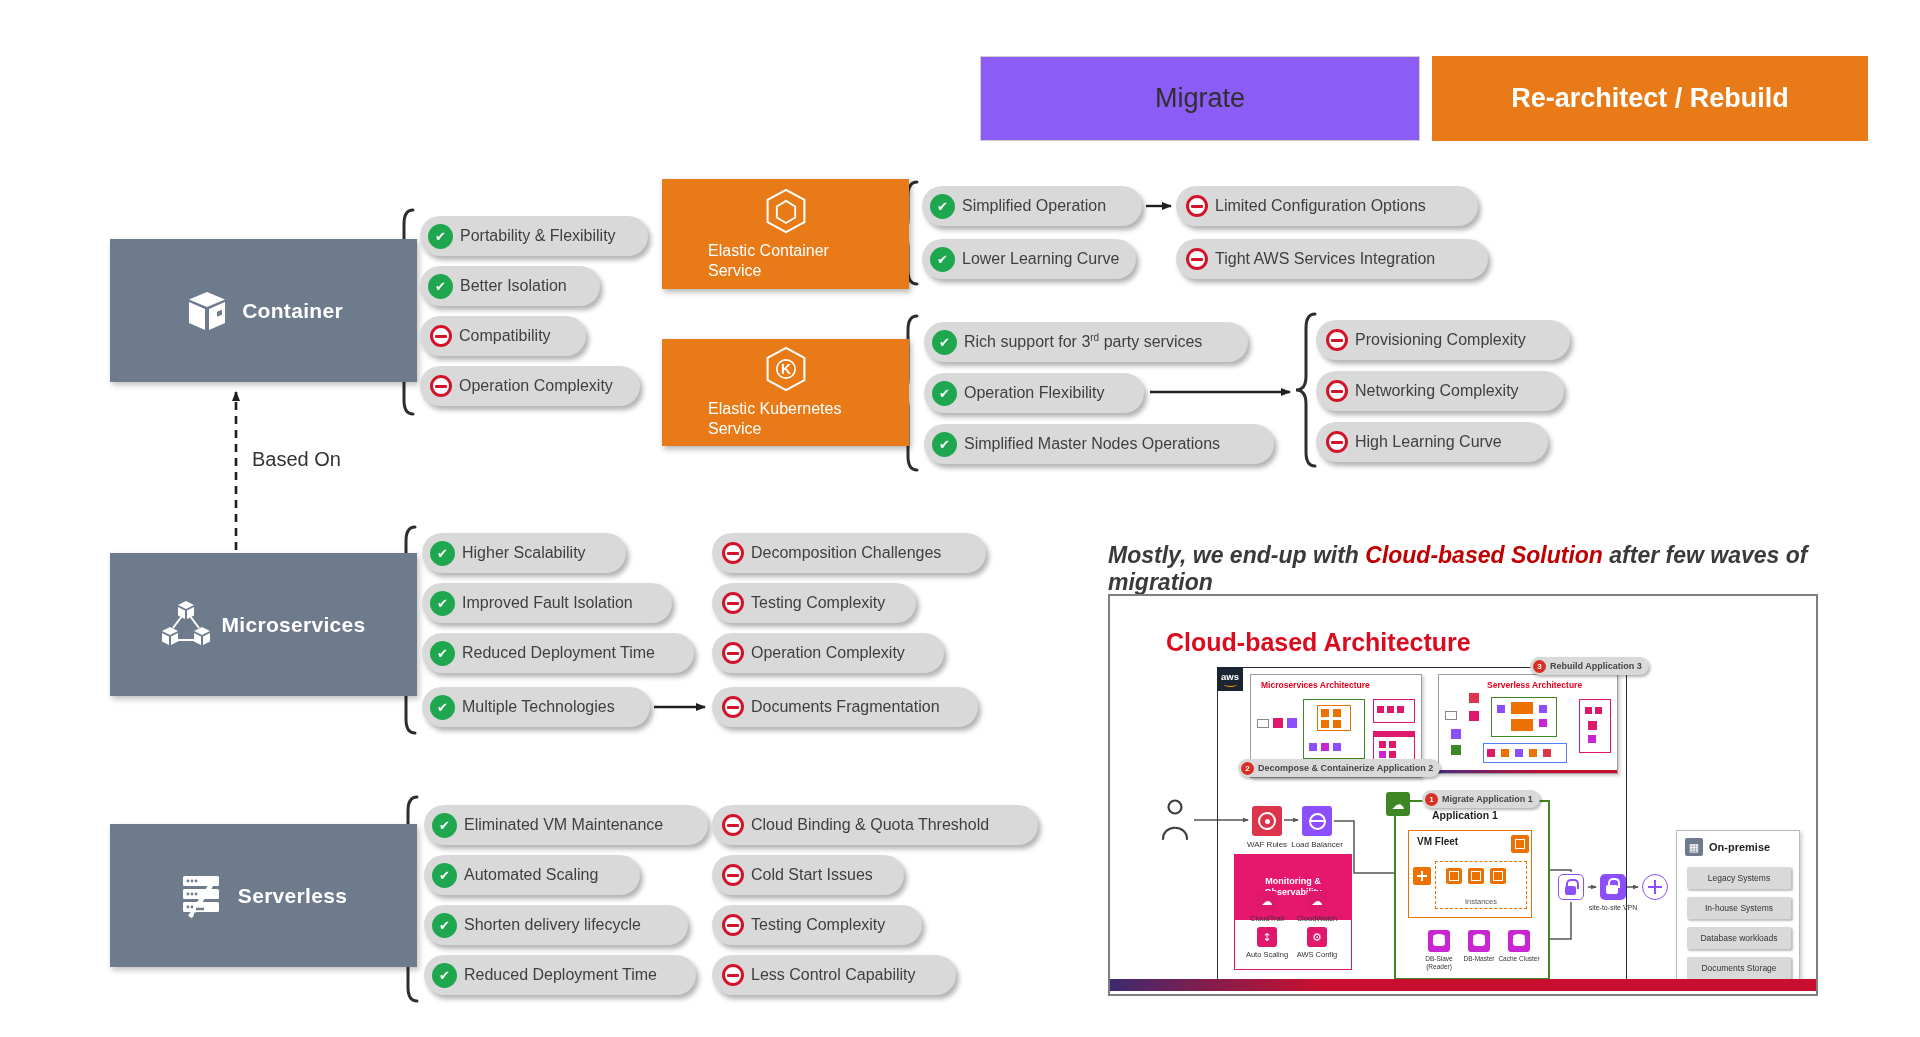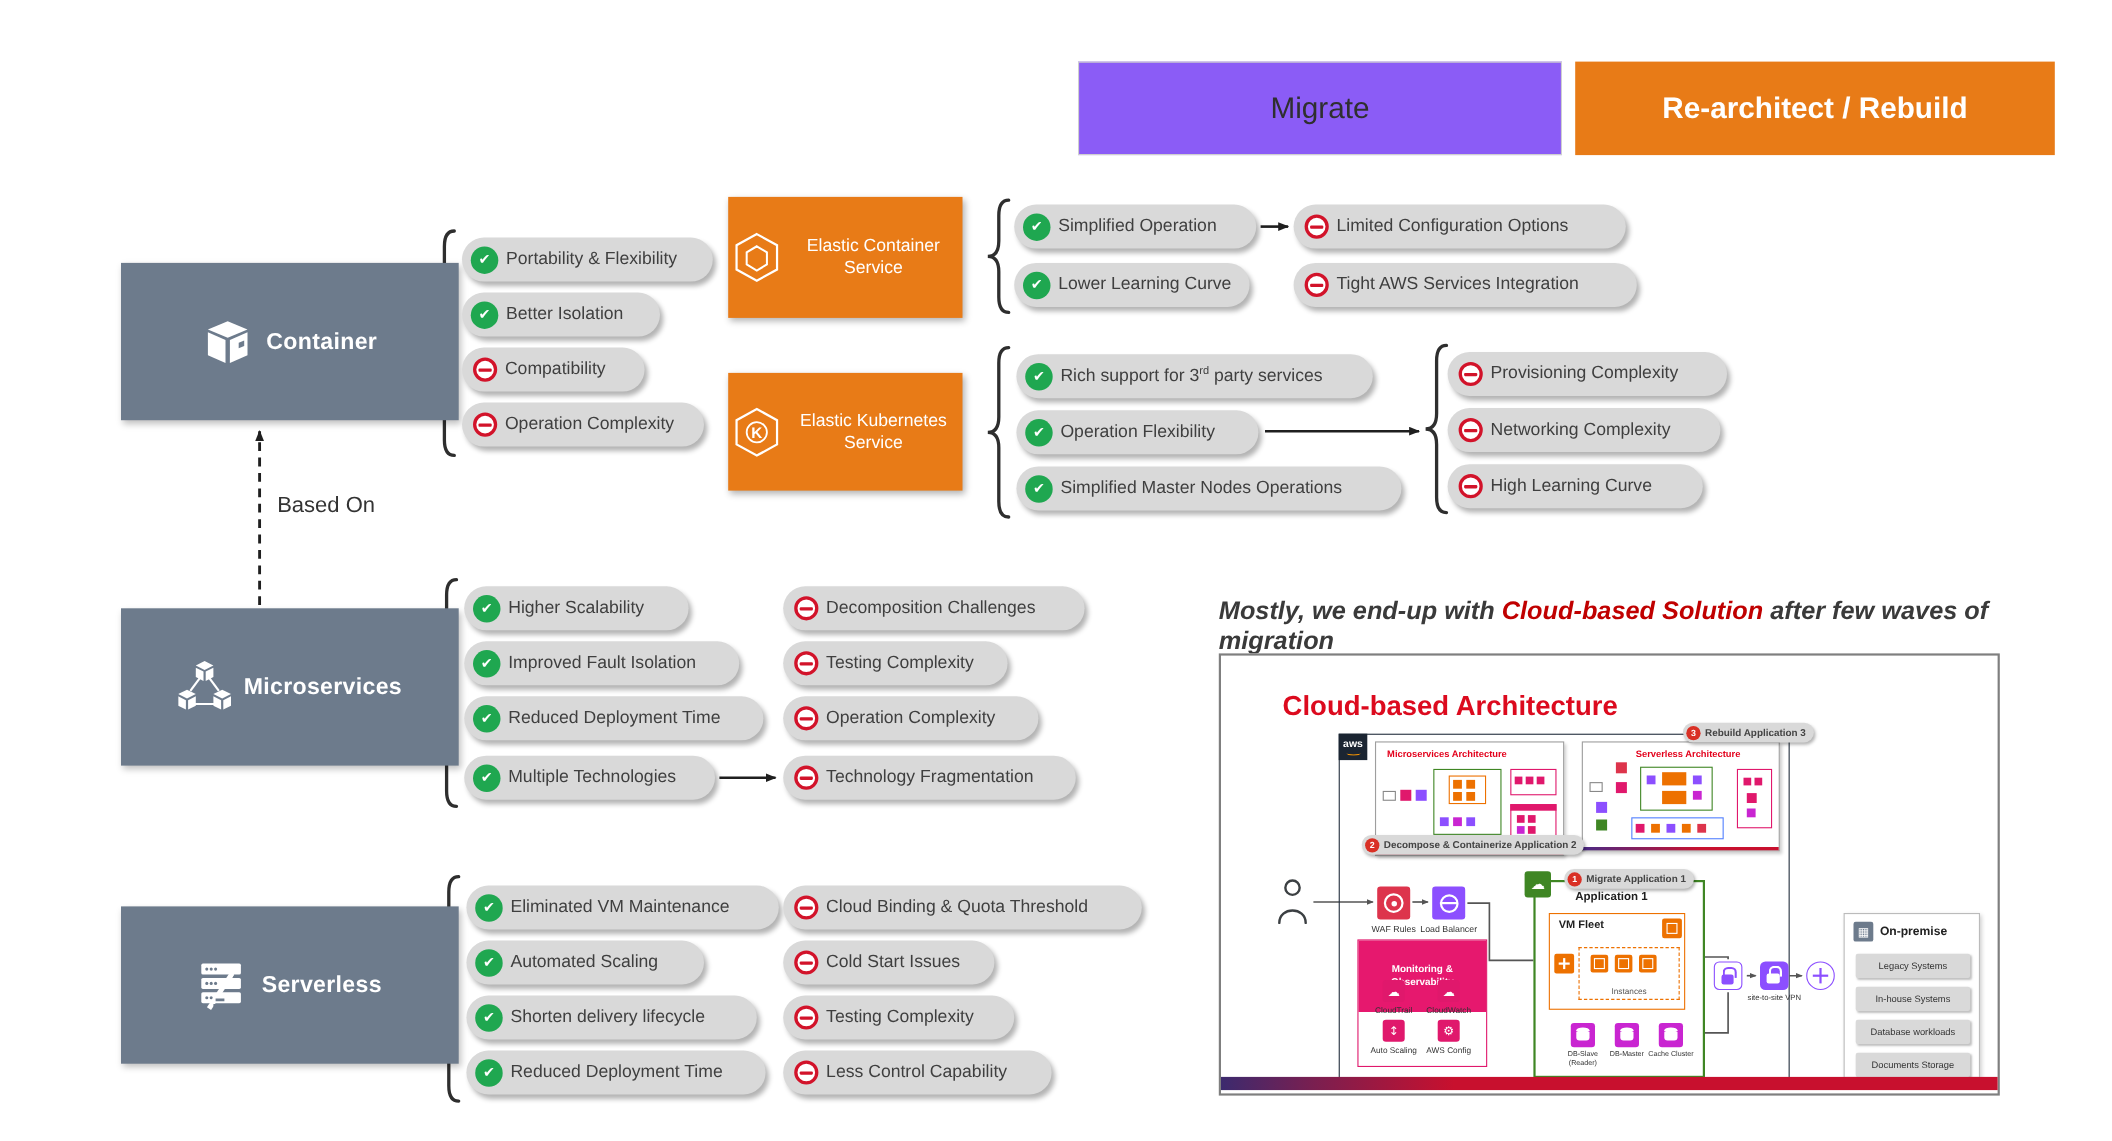--- a/index.html
+++ b/index.html
@@ -16,21 +16,21 @@
   #tab-migrate{left:980px;top:56px;width:440px;background:#8b5cf6;border:1px solid #CFCFCF;color:#2f2f2f}
   #tab-re{left:1432px;top:56px;width:436px;background:var(--orange);color:#fff;font-weight:bold}
   
   .node{position:absolute;width:307px;height:143px;background:var(--slate);display:flex;flex-direction:row;align-items:center;justify-content:center;gap:12px;box-shadow:2px 3px 6px rgba(0,0,0,.25)}
   .node .nlabel{color:#fff;font-weight:bold;font-size:21px;letter-spacing:.3px}
   #node-container{left:110px;top:239px}
   #node-micro{left:110px;top:553px}
   #node-serverless{left:110px;top:824px}
   #based-on{position:absolute;left:252px;top:448px;font-size:20px;color:#333}
   
-  .svc{position:absolute;left:662px;width:213px;background:var(--orange);color:#fff;display:flex;flex-direction:row;align-items:center;justify-content:center;gap:7px;text-align:center;font-size:16px;line-height:1.25;box-shadow:2px 3px 6px rgba(0,0,0,.3)}
+  .svc{position:absolute;left:662px;width:247px;background:var(--orange);color:#fff;display:flex;flex-direction:column;align-items:center;justify-content:center;gap:7px;text-align:left;font-size:16px;line-height:1.25;box-shadow:2px 3px 6px rgba(0,0,0,.3)}
   #svc-ecs{top:179px;height:110px}
   #svc-eks{top:339px;height:107px}
   .svc .slabel{width:155px}
   
   .pill{position:absolute;height:40px;border-radius:20px;background:var(--pillbg);display:flex;align-items:center;gap:7px;padding-left:8px;box-shadow:3px 4px 5px rgba(0,0,0,.3);font-size:16px;color:#3f3f3f;white-space:nowrap}
   .pic{flex:0 0 auto}
   .pic.pro{width:25px;height:25px;border-radius:50%;background:var(--green);color:#fff;display:flex;align-items:center;justify-content:center;font-size:13px;font-family:"DejaVu Sans",sans-serif}
   .pic.pro::after{content:"✔"}
   .pic.con{width:22px;height:22px;border-radius:50%;border:3px solid var(--red);background:#fff;position:relative;margin-left:2px}
   .pic.con::after{content:"";position:absolute;left:2px;right:2px;top:50%;height:3px;margin-top:-1.5px;background:var(--red);border-radius:1px}
@@ -293,21 +293,21 @@
   <div class="pill" style="left:712px;top:583px;width:204px">
       <span class="pic con"></span>
       <span class="ptxt">Testing Complexity</span>
     </div>
   <div class="pill" style="left:712px;top:633px;width:232px">
       <span class="pic con"></span>
       <span class="ptxt">Operation Complexity</span>
     </div>
   <div class="pill" style="left:712px;top:687px;width:266px">
       <span class="pic con"></span>
-      <span class="ptxt">Technology Fragmentation</span>
+      <span class="ptxt">Documents Fragmentation</span>
     </div>
 
   <div class="pill" style="left:424px;top:805px;width:284px">
       <span class="pic pro"></span>
       <span class="ptxt">Eliminated VM Maintenance</span>
     </div>
   <div class="pill" style="left:424px;top:855px;width:216px">
       <span class="pic pro"></span>
       <span class="ptxt">Automated Scaling</span>
     </div>

